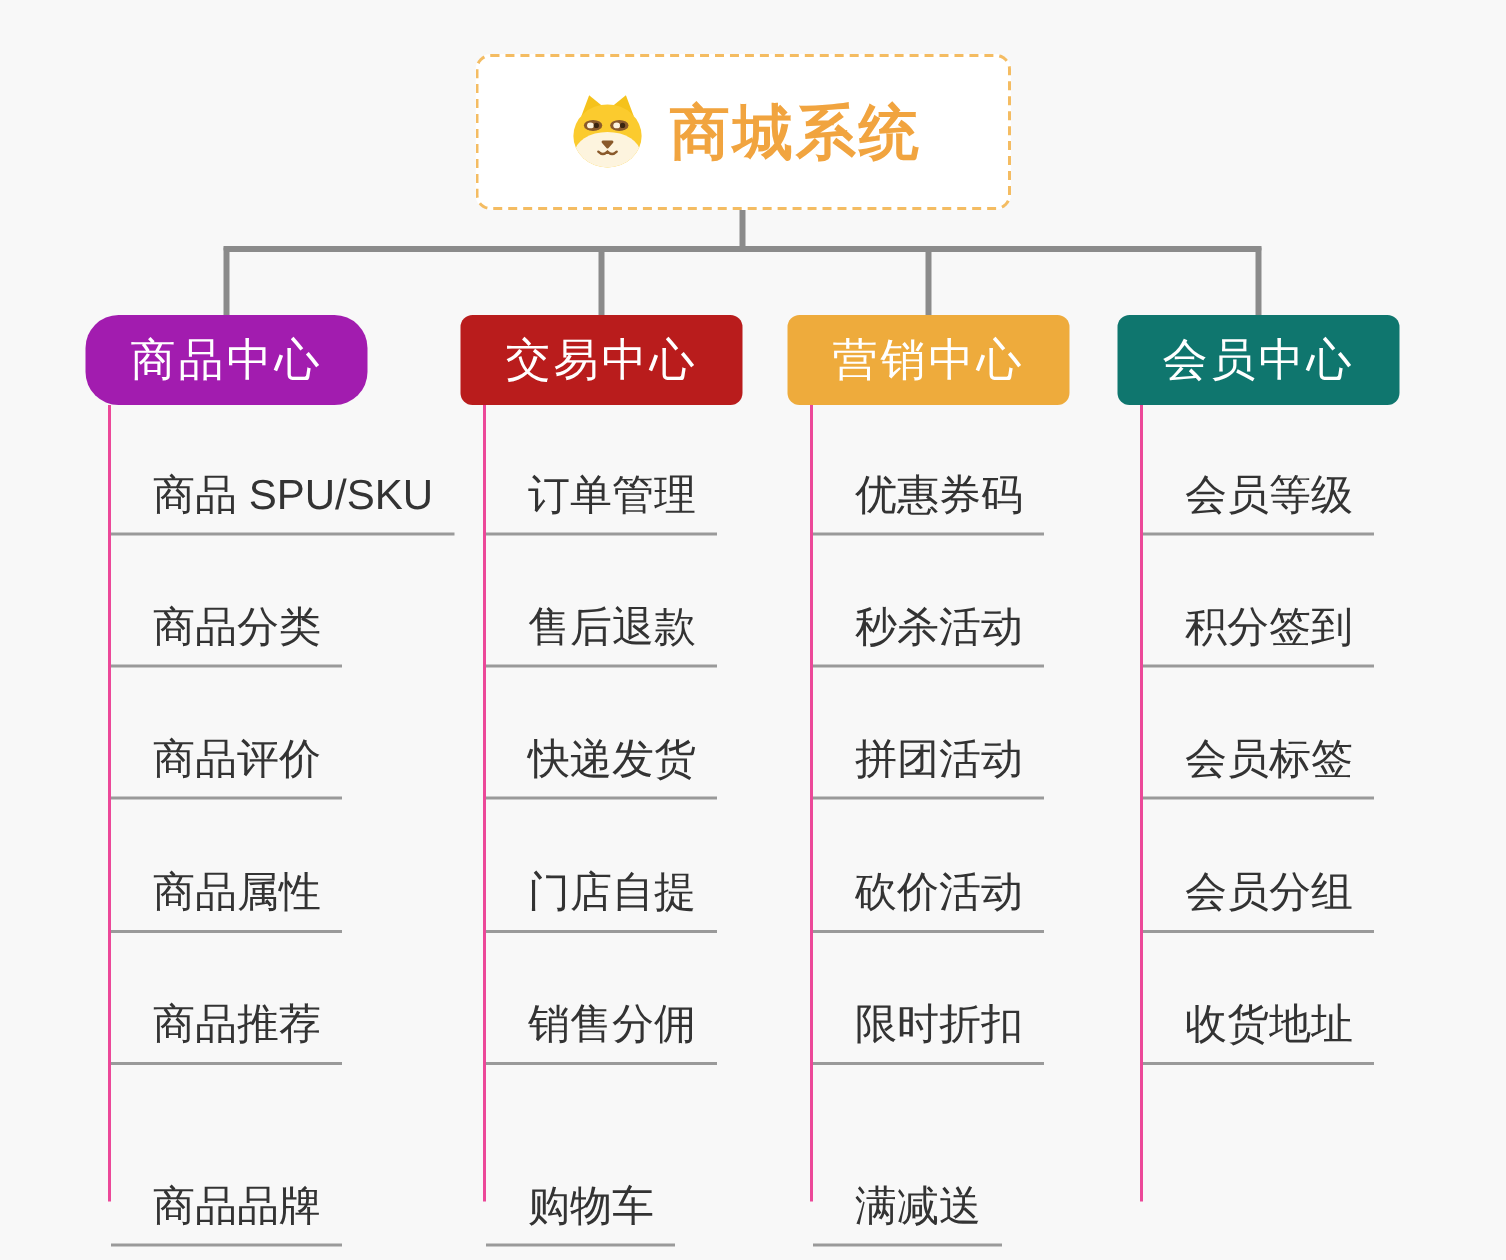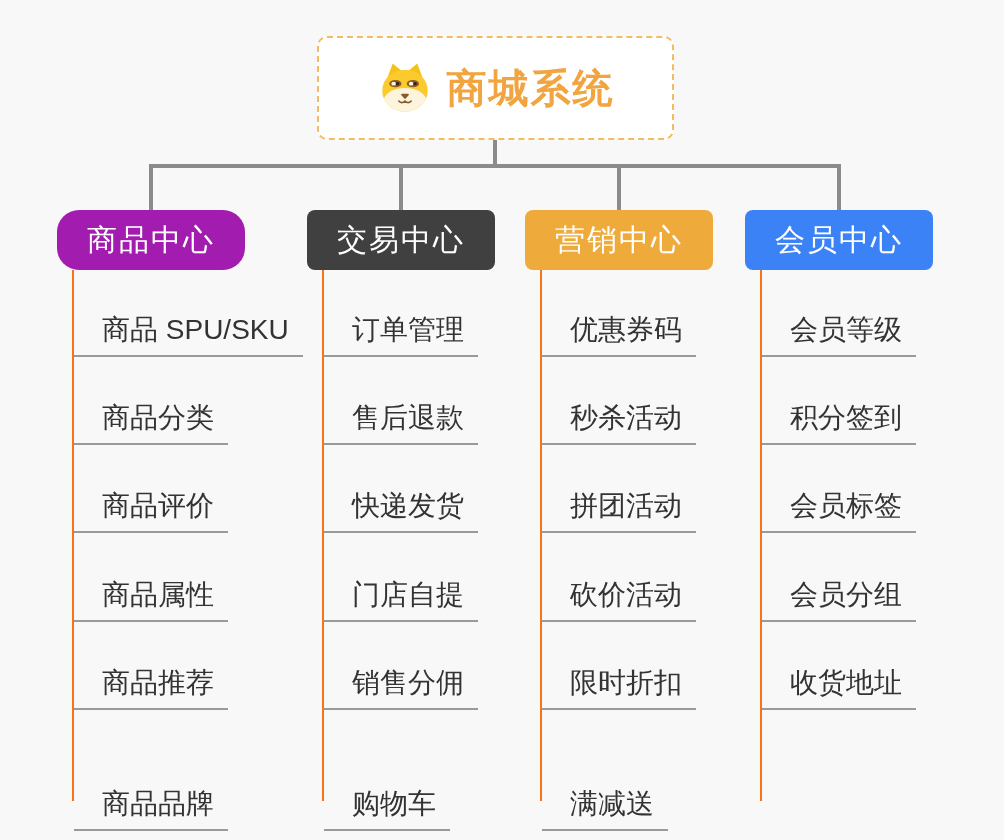--- a/index.html
+++ b/index.html
@@ -30,21 +30,21 @@
   .branch-box {
     position:absolute; top:210px; width:188px; height:60px; border-radius:8px;
     display:flex; align-items:center; justify-content:center;
     color:#ffffff; font-size:30px; letter-spacing:2px; white-space:nowrap;
   }
   .b0 { left:57px; } .b1 { left:307px; } .b2 { left:525px; } .b3 { left:745px; }
 
   
   .child-col {
     position:absolute; top:270px; height:531px; width:230px;
-    border-left:2px solid #f97316;
+    border-left:2px solid #ec4899;
   }
   .c0 { left:72px; } .c1 { left:322px; } .c2 { left:540px; } .c3 { left:760px; }
 
   .child-row {
     position:absolute; left:0; height:46px;
     display:inline-flex; align-items:flex-end;
     padding:0 14px 6px 28px;
     border-bottom:2px solid #9a9a9a;
     font-size:28px; color:#333333; white-space:nowrap;
   }
@@ -97,21 +97,21 @@
   </div>
   <div class="child-col c0">
     <div class="child-row">商品 SPU/SKU</div>
     <div class="child-row">商品分类</div>
     <div class="child-row">商品评价</div>
     <div class="child-row">商品属性</div>
     <div class="child-row">商品推荐</div>
     <div class="child-row">商品品牌</div>
   </div>
 
-  <div class="branch-box b1" style="background: #404040;">
+  <div class="branch-box b1" style="background: #b91c1c;">
     <span>交易中心</span>
   </div>
   <div class="child-col c1">
     <div class="child-row">订单管理</div>
     <div class="child-row">售后退款</div>
     <div class="child-row">快递发货</div>
     <div class="child-row">门店自提</div>
     <div class="child-row">销售分佣</div>
     <div class="child-row">购物车</div>
   </div>
@@ -121,21 +121,21 @@
   </div>
   <div class="child-col c2">
     <div class="child-row">优惠券码</div>
     <div class="child-row">秒杀活动</div>
     <div class="child-row">拼团活动</div>
     <div class="child-row">砍价活动</div>
     <div class="child-row">限时折扣</div>
     <div class="child-row">满减送</div>
   </div>
 
-  <div class="branch-box b3" style="background: #3b82f6;">
+  <div class="branch-box b3" style="background: #0f766e;">
     <span>会员中心</span>
   </div>
   <div class="child-col c3">
     <div class="child-row">会员等级</div>
     <div class="child-row">积分签到</div>
     <div class="child-row">会员标签</div>
     <div class="child-row">会员分组</div>
     <div class="child-row">收货地址</div>
   </div>
 

